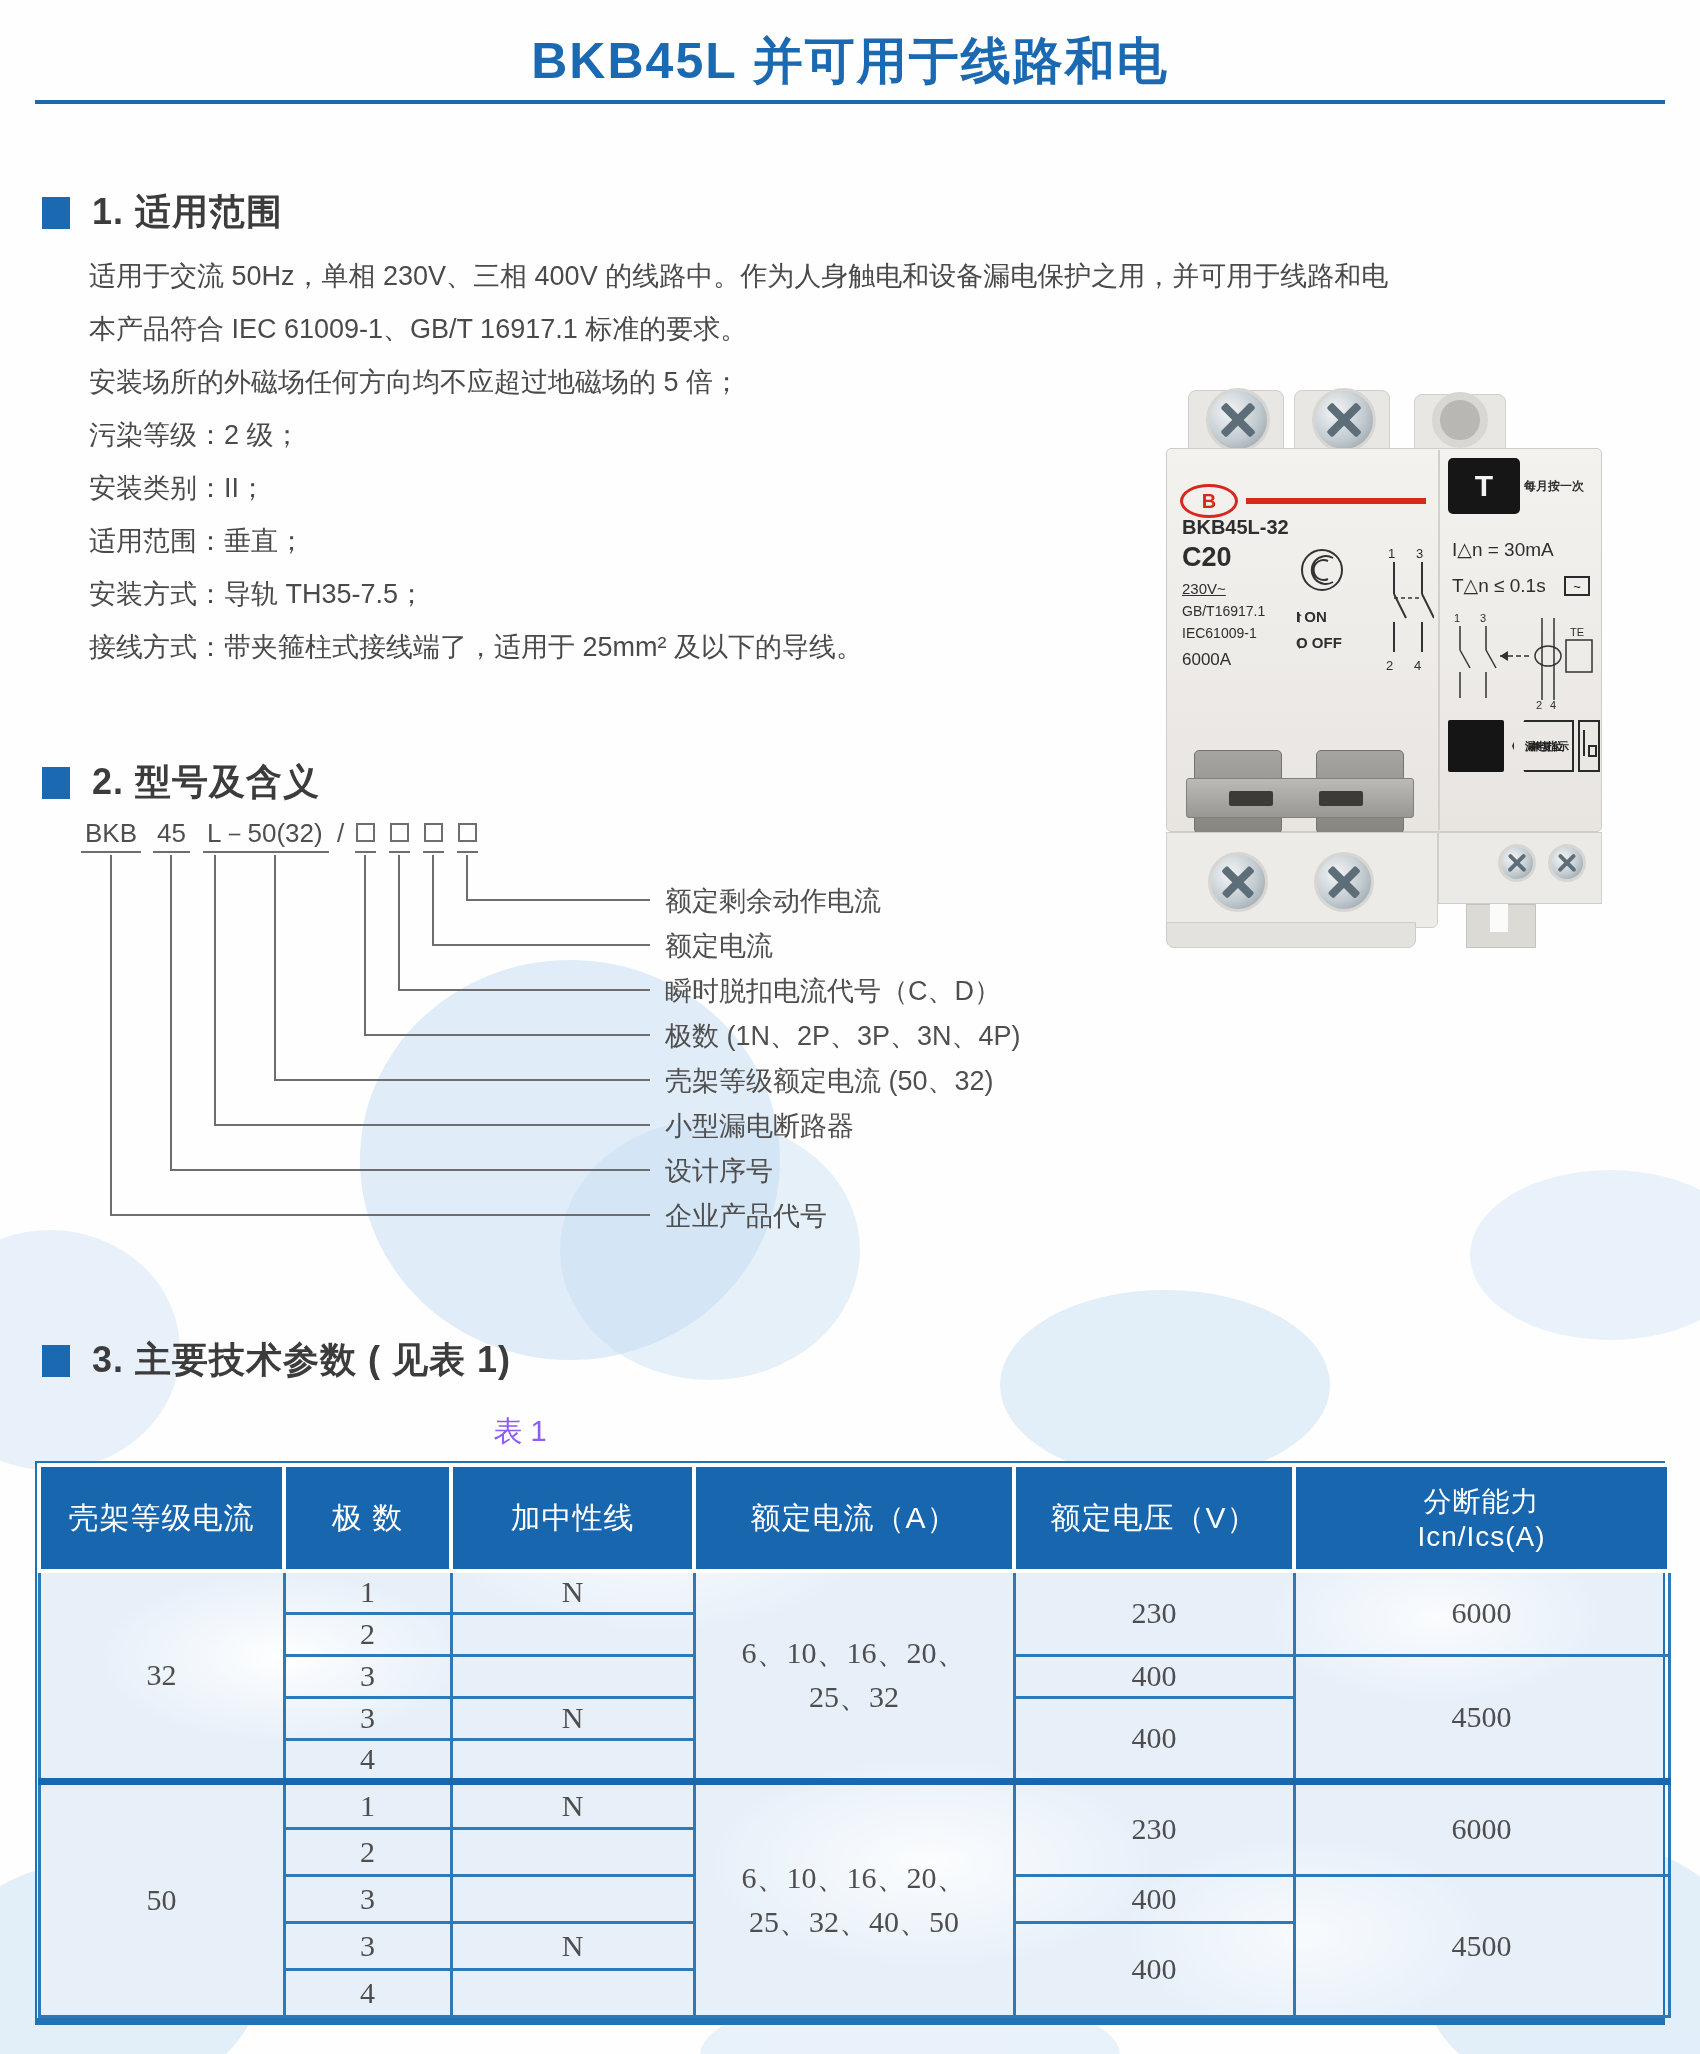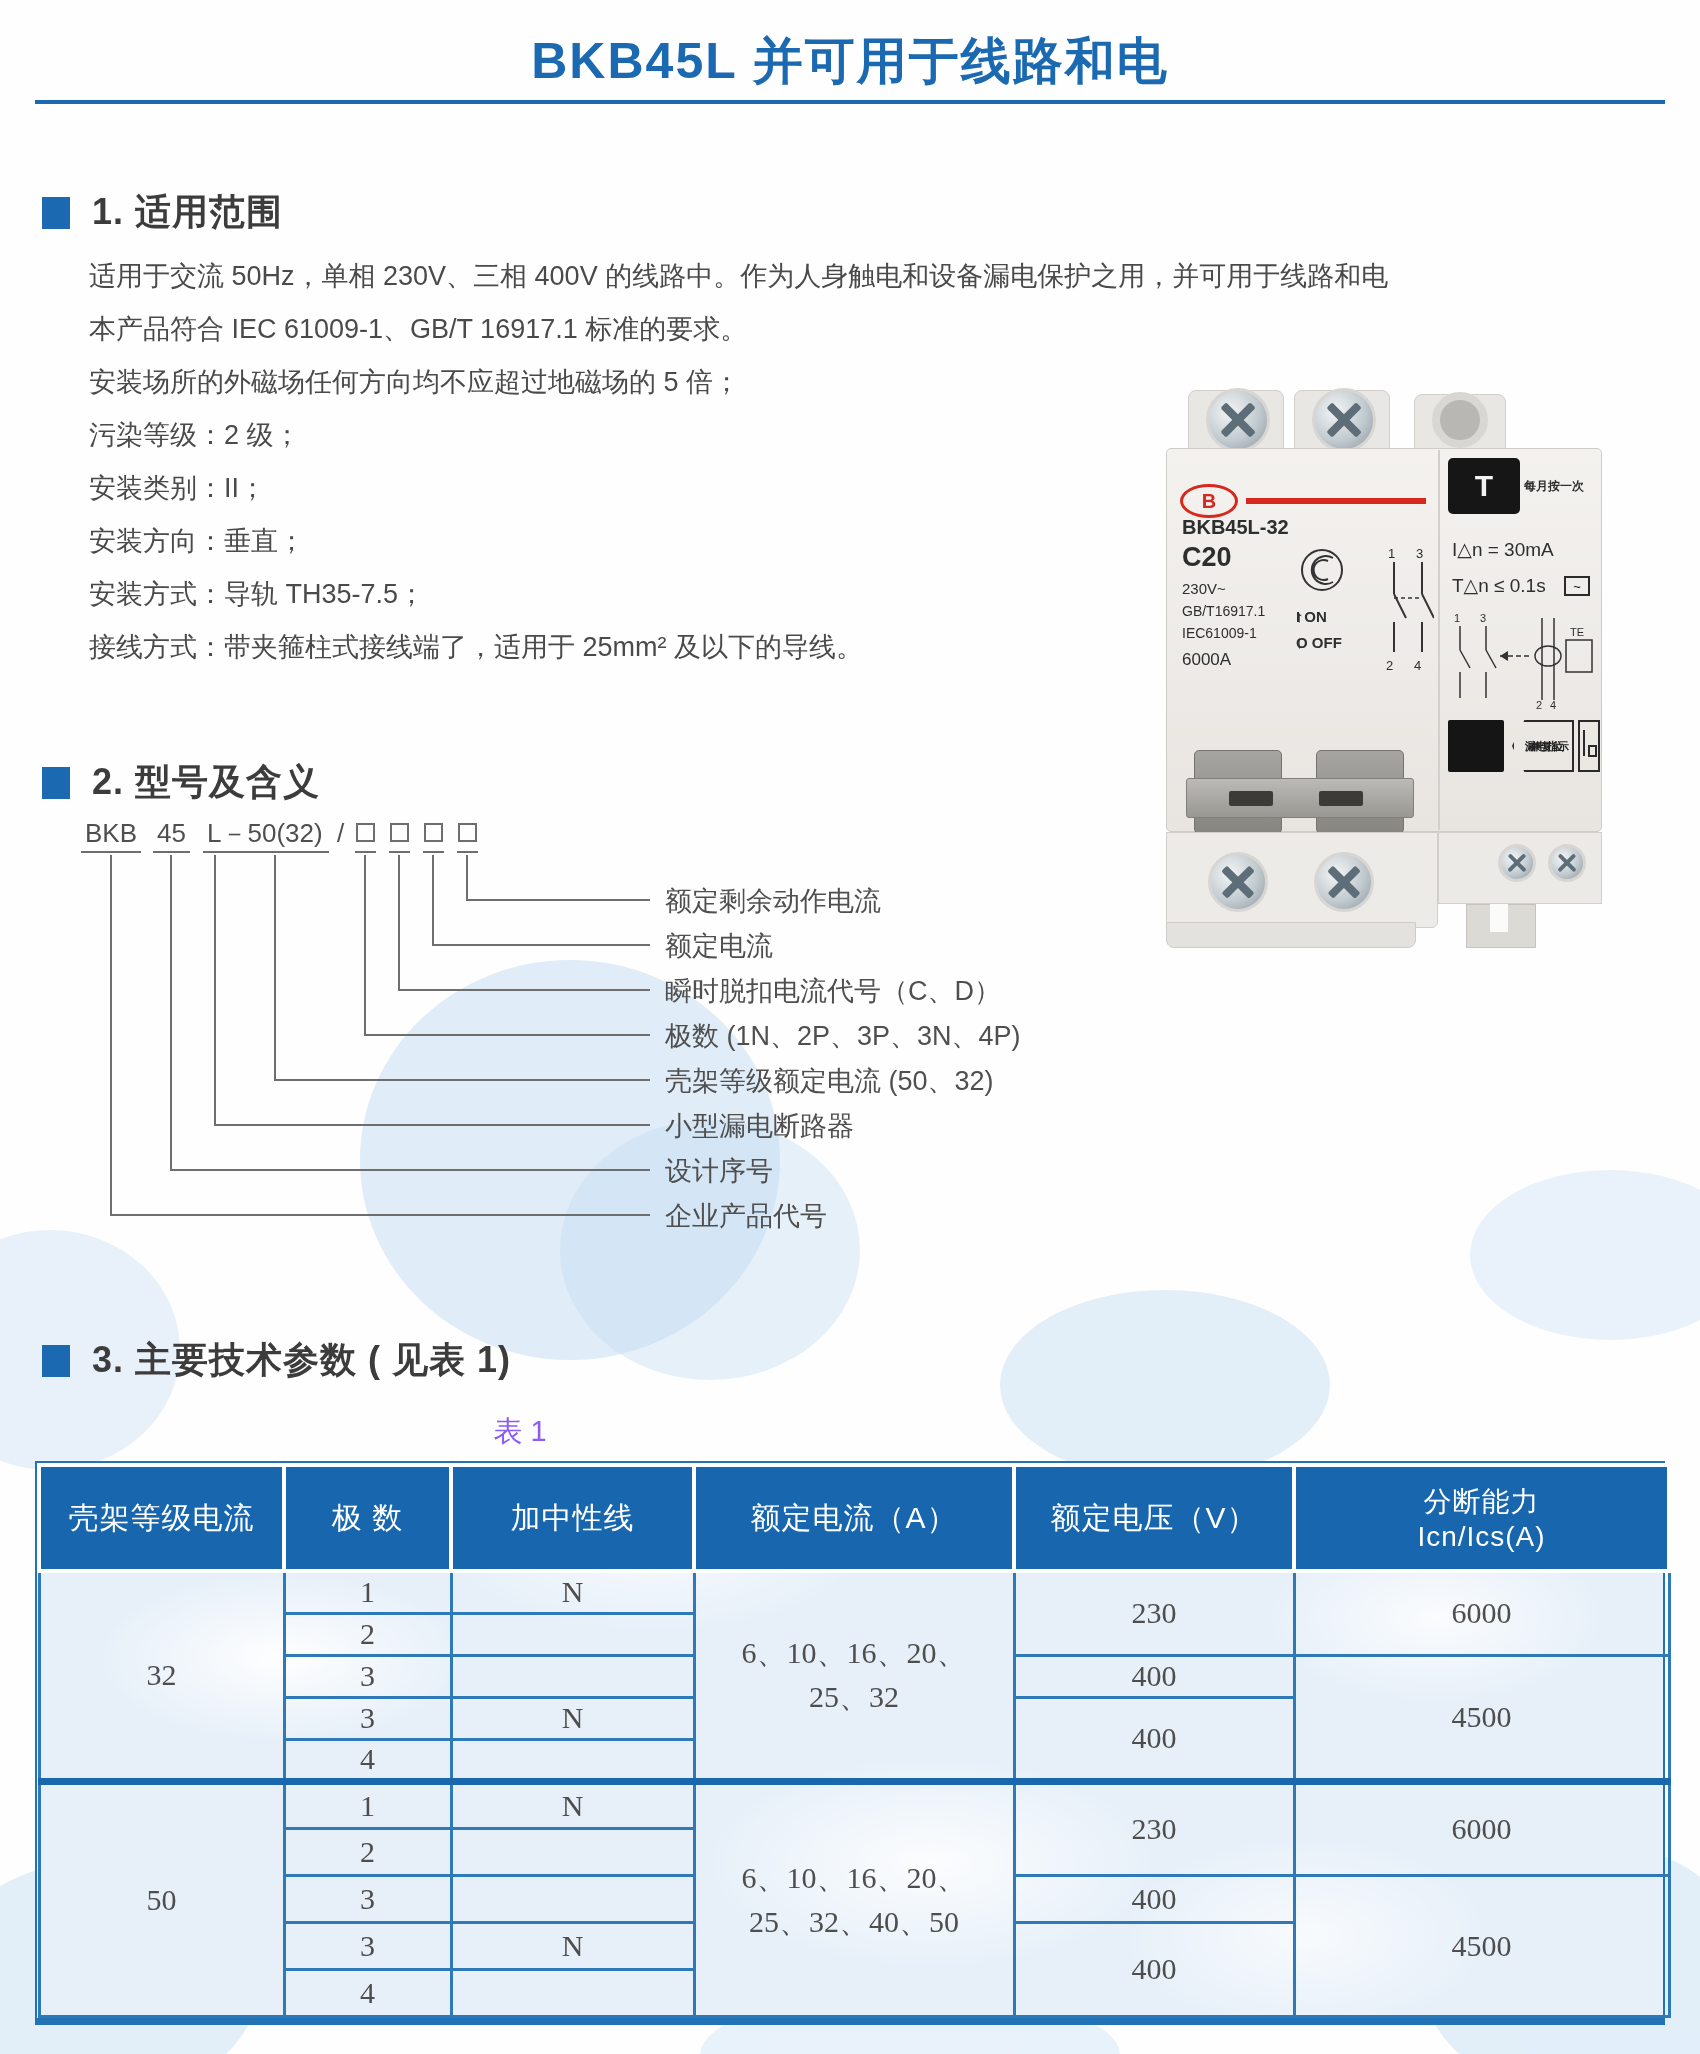--- a/index.html
+++ b/index.html
@@ -98,21 +98,21 @@
     <div class="sec-head" style="left:42px;top:188px;">
       <span class="sec-sq"></span>
       <span class="sec-txt">1. 适用范围</span>
     </div>
     <div class="paras">
       <p class="ind">适用于交流 50Hz，单相 230V、三相 400V 的线路中。作为人身触电和设备漏电保护之用，并可用于线路和电</p>
       <p class="ind">本产品符合 IEC 61009-1、GB/T 16917.1 标准的要求。</p>
       <p class="ind">安装场所的外磁场任何方向均不应超过地磁场的 5 倍；</p>
       <p class="ind">污染等级：2 级；</p>
       <p class="ind">安装类别：II；</p>
-      <p class="ind">安装方向：垂直；</p>
+      <p class="ind">适用范围：垂直；</p>
       <p class="ind">安装方式：导轨 TH35-7.5；</p>
       <p class="ind">接线方式：带夹箍柱式接线端了，适用于 25mm² 及以下的导线。</p>
     </div>
 
     <div class="photo">
       <div class="tab" style="left:22px;top:28px;width:96px;height:62px;"></div>
       <div class="tab" style="left:128px;top:28px;width:96px;height:62px;"></div>
       <div class="tab" style="left:248px;top:32px;width:92px;height:58px;"></div>
       <div class="screw" style="left:40px;top:26px;width:64px;height:64px;">
           <i class="a"></i>
@@ -126,21 +126,21 @@
 
       <div class="face" style="left:0;top:86px;width:436px;height:384px;"></div>
       <div style="left:272px;top:88px;width:2px;height:380px;background:#d3d0cb;"></div>
 
       <div style="left:14px;top:122px;width:58px;height:34px;border:3px solid #d8281e;border-radius:50%;color:#d8281e;font-weight:bold;font-size:20px;display:flex;align-items:center;justify-content:center;">
           <span>B</span>
         </div>
       <div style="left:80px;top:136px;width:180px;height:6px;background:#d8281e;"></div>
       <div class="ptext" style="left:16px;top:154px;font-size:20px;font-weight:bold;">BKB45L-32</div>
       <div class="ptext" style="left:16px;top:180px;font-size:27px;font-weight:bold;">C20</div>
-      <div class="ptext" style="left:16px;top:218px;font-size:15px;">230V~</div>
+      <div class="ptext" style="left:16px;top:218px;font-size:15px;text-decoration:underline;">230V~</div>
       <div class="ptext" style="left:16px;top:241px;font-size:14px;">GB/T16917.1</div>
       <div class="ptext" style="left:16px;top:263px;font-size:14px;">IEC61009-1</div>
       <div class="ptext" style="left:16px;top:288px;font-size:17px;">6000A</div>
       <svg style="left:132px;top:184px;" width="48" height="48" viewBox="0 0 48 48">
         <circle cx="24" cy="24" r="20" fill="none" stroke="#333" stroke-width="2"></circle>
         <path d="M30,15 a10,10 0 1,0 0,18 M35,12 a14,14 0 1,0 0,24" fill="none" stroke="#333" stroke-width="2"></path>
       </svg>
       <div class="ptext" style="left:130px;top:246px;font-size:15px;font-weight:bold;">
           <span>↑</span> 
           <span>I ON</span>

